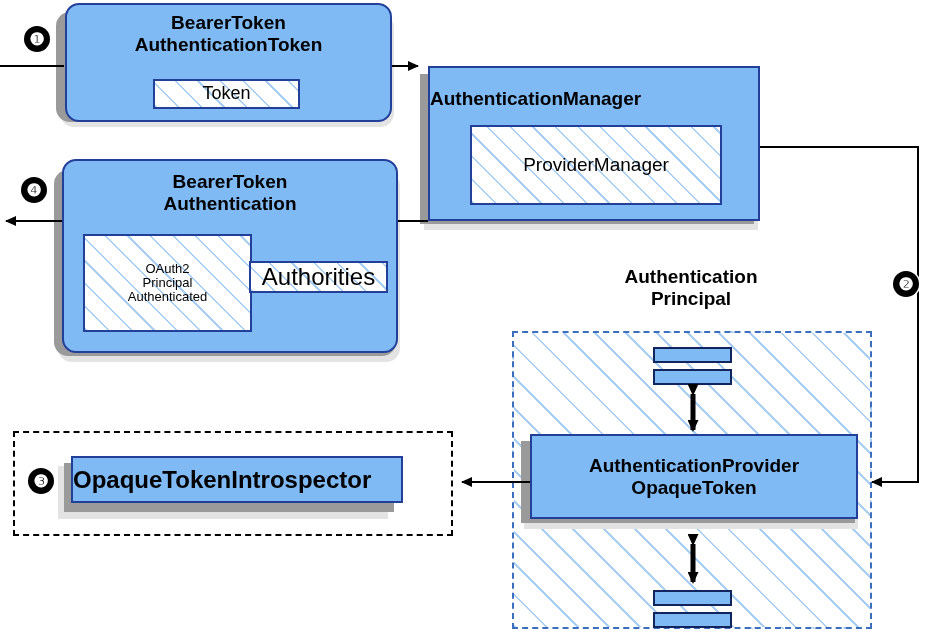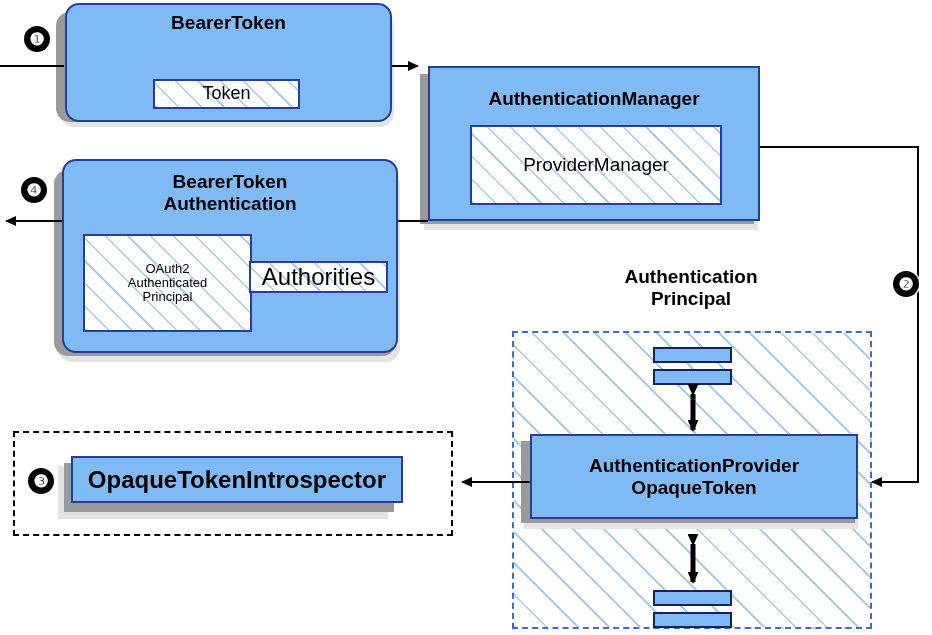--- a/index.html
+++ b/index.html
@@ -22,21 +22,20 @@
   
   .node {
     position: absolute;
     box-sizing: border-box;
     background: #7fbaf5;
     border: 2px solid #22409a;
     color: #000000;
     font-weight: bold;
     display: flex;
     align-items: center;
-    justify-content: center;
     text-align: center;
     line-height: 1.14;
     z-index: 5;
   }
   .node.rounded { border-radius: 14px; }
 
   
   .shadow-dark {
     position: absolute;
     background: #9a9a9a;
@@ -170,20 +169,21 @@
   <div class="badge" style="left:21px; top:177px;">❹</div>
   <div class="badge" style="left:893px; top:271px;">❷</div>
   <div class="badge" style="left:28px; top:468px;">❸</div>
 
   <div class="shadow-light rounded" style="left:60px; top:14px; width:334px; height:113px;"></div>
   <div class="shadow-dark rounded" style="left:56px; top:12px; width:334px; height:110px;"></div>
   <div class="node rounded" style="left:65px; top:3px; width:327px; height:119px; font-size:19px;
               align-items:flex-start; padding-top:7px;">
     <div style="width:100%;">
       <div>BearerToken</div>
+      <div>AuthenticationToken</div>
     </div>
   </div>
   <div class="hatch" style="left:153px; top:79px; width:147px; height:30px; font-size:18px;">
     <span>Token</span>
   </div>
 
   <div class="shadow-light" style="left:424px; top:76px; width:334px; height:154px;"></div>
   <div class="shadow-dark" style="left:420px; top:74px; width:334px; height:150px;"></div>
   <div class="node" style="left:428px; top:66px; width:332px; height:155px; font-size:19px;
               align-items:flex-start; padding-top:20px;">
@@ -198,22 +198,22 @@
   <div class="node rounded" style="left:62px; top:159px; width:336px; height:194px; font-size:19px;
               align-items:flex-start; padding-top:10px;">
     <div style="width:100%;">
       <div>BearerToken</div>
       <div>Authentication</div>
     </div>
   </div>
   <div class="hatch" style="left:83px; top:234px; width:169px; height:98px; font-size:13px;justify-content:center;">
     <div style="width:100%;">
       <div>OAuth2</div>
+      <div>Principal</div>
       <div>Authenticated</div>
-      <div>Principal</div>
     </div>
   </div>
   <div class="hatch" style="left:249px; top:261px; width:139px; height:32px; font-size:24px; z-index:9;">
     <span>Authorities</span>
   </div>
 
   <div class="group-title" style="left:556px; top:266px; width:270px; font-size:19px;">
     <div>Authentication</div>
     <div>Principal</div>
   </div>

